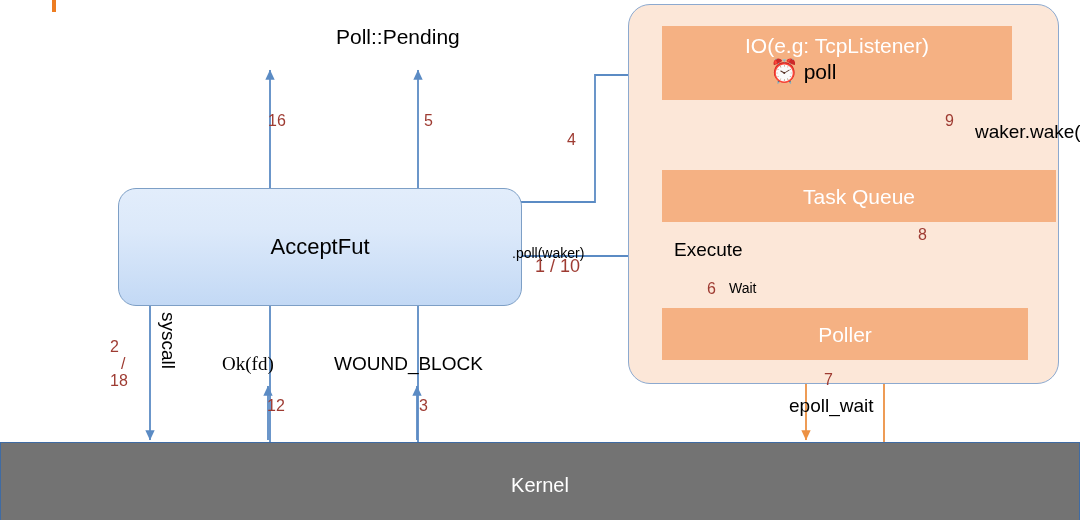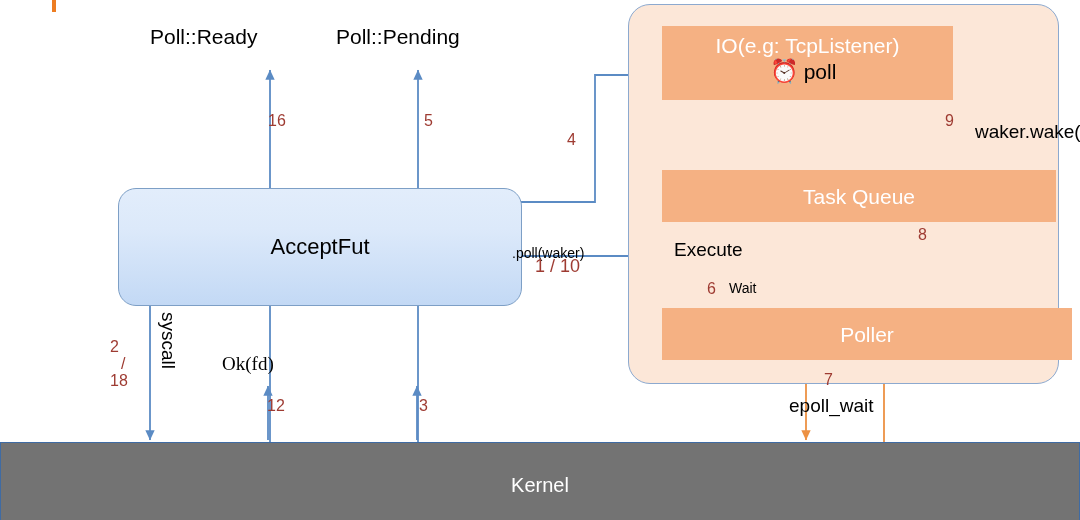--- a/index.html
+++ b/index.html
@@ -79,25 +79,25 @@
     background:#f5b183;
     box-sizing:border-box;
   }
   .obox .t{
     position:absolute;left:0;right:0;
     text-align:center;
     color:#ffffff;
     font-size:21px;
     line-height:1;
   }
-  #io-box{left:662px;top:26px;width:291px;height:74px;}
+  #io-box{left:662px;top:26px;width:350px;height:74px;}
   #io-box .t{top:9px;}
   #tq-box{left:662px;top:170px;width:394px;height:52px;}
   #tq-box .t{top:16px;}
-  #poller-box{left:662px;top:308px;width:410px;height:52px;}
+  #poller-box{left:662px;top:308px;width:366px;height:52px;}
   #poller-box .t{top:16px;}
 
   #waker-group{
     position:absolute;left:770px;top:60px;
     display:flex;align-items:center;gap:5px;
     font-size:21px;color:#000;line-height:1;
   }
   #waker-group .clock{font-size:23px;line-height:1;}
 
   
@@ -220,34 +220,34 @@
   </div>
 
   <div class="abs obox" id="poller-box">
     <div class="t">Poller</div>
   </div>
 
   <div class="abs" id="kernel">
     <div class="t">Kernel</div>
   </div>
 
-  <div class="lbl lbl-big" style="left:150px;top:26px;">Poll::Ready</div>
 
   <div class="lbl lbl-big" style="left:336px;top:26px;">Poll::Pending</div>
 
   <div class="lbl lbl-sm" style="left:512px;top:229px;margin-top:17px;">.poll(waker)</div>
 
   <div class="lbl lbl-med" style="left:674px;top:240px;">Execute</div>
 
   <div class="lbl lbl-sm" style="left:729px;top:281px;">Wait</div>
 
   <div class="rot" style="left:178px;top:312px;">syscall</div>
 
   <div class="lbl lbl-med" style="left:222px;top:354px;font-family:Liberation Serif, serif;">Ok(fd)</div>
 
+  <div class="lbl lbl-med" style="left:334px;top:354px;">WOUND_BLOCK</div>
 
   <div class="lbl lbl-med" style="left:789px;top:396px;">epoll_wait</div>
 
   <div class="lbl lbl-med" style="left:975px;top:122px;">waker.wake(</div>
 
   <div class="num" style="left:268px;top:113px;">16</div>
 
   <div class="num" style="left:424px;top:113px;">5</div>
 
   <div class="num" style="left:567px;top:132px;">4</div>

